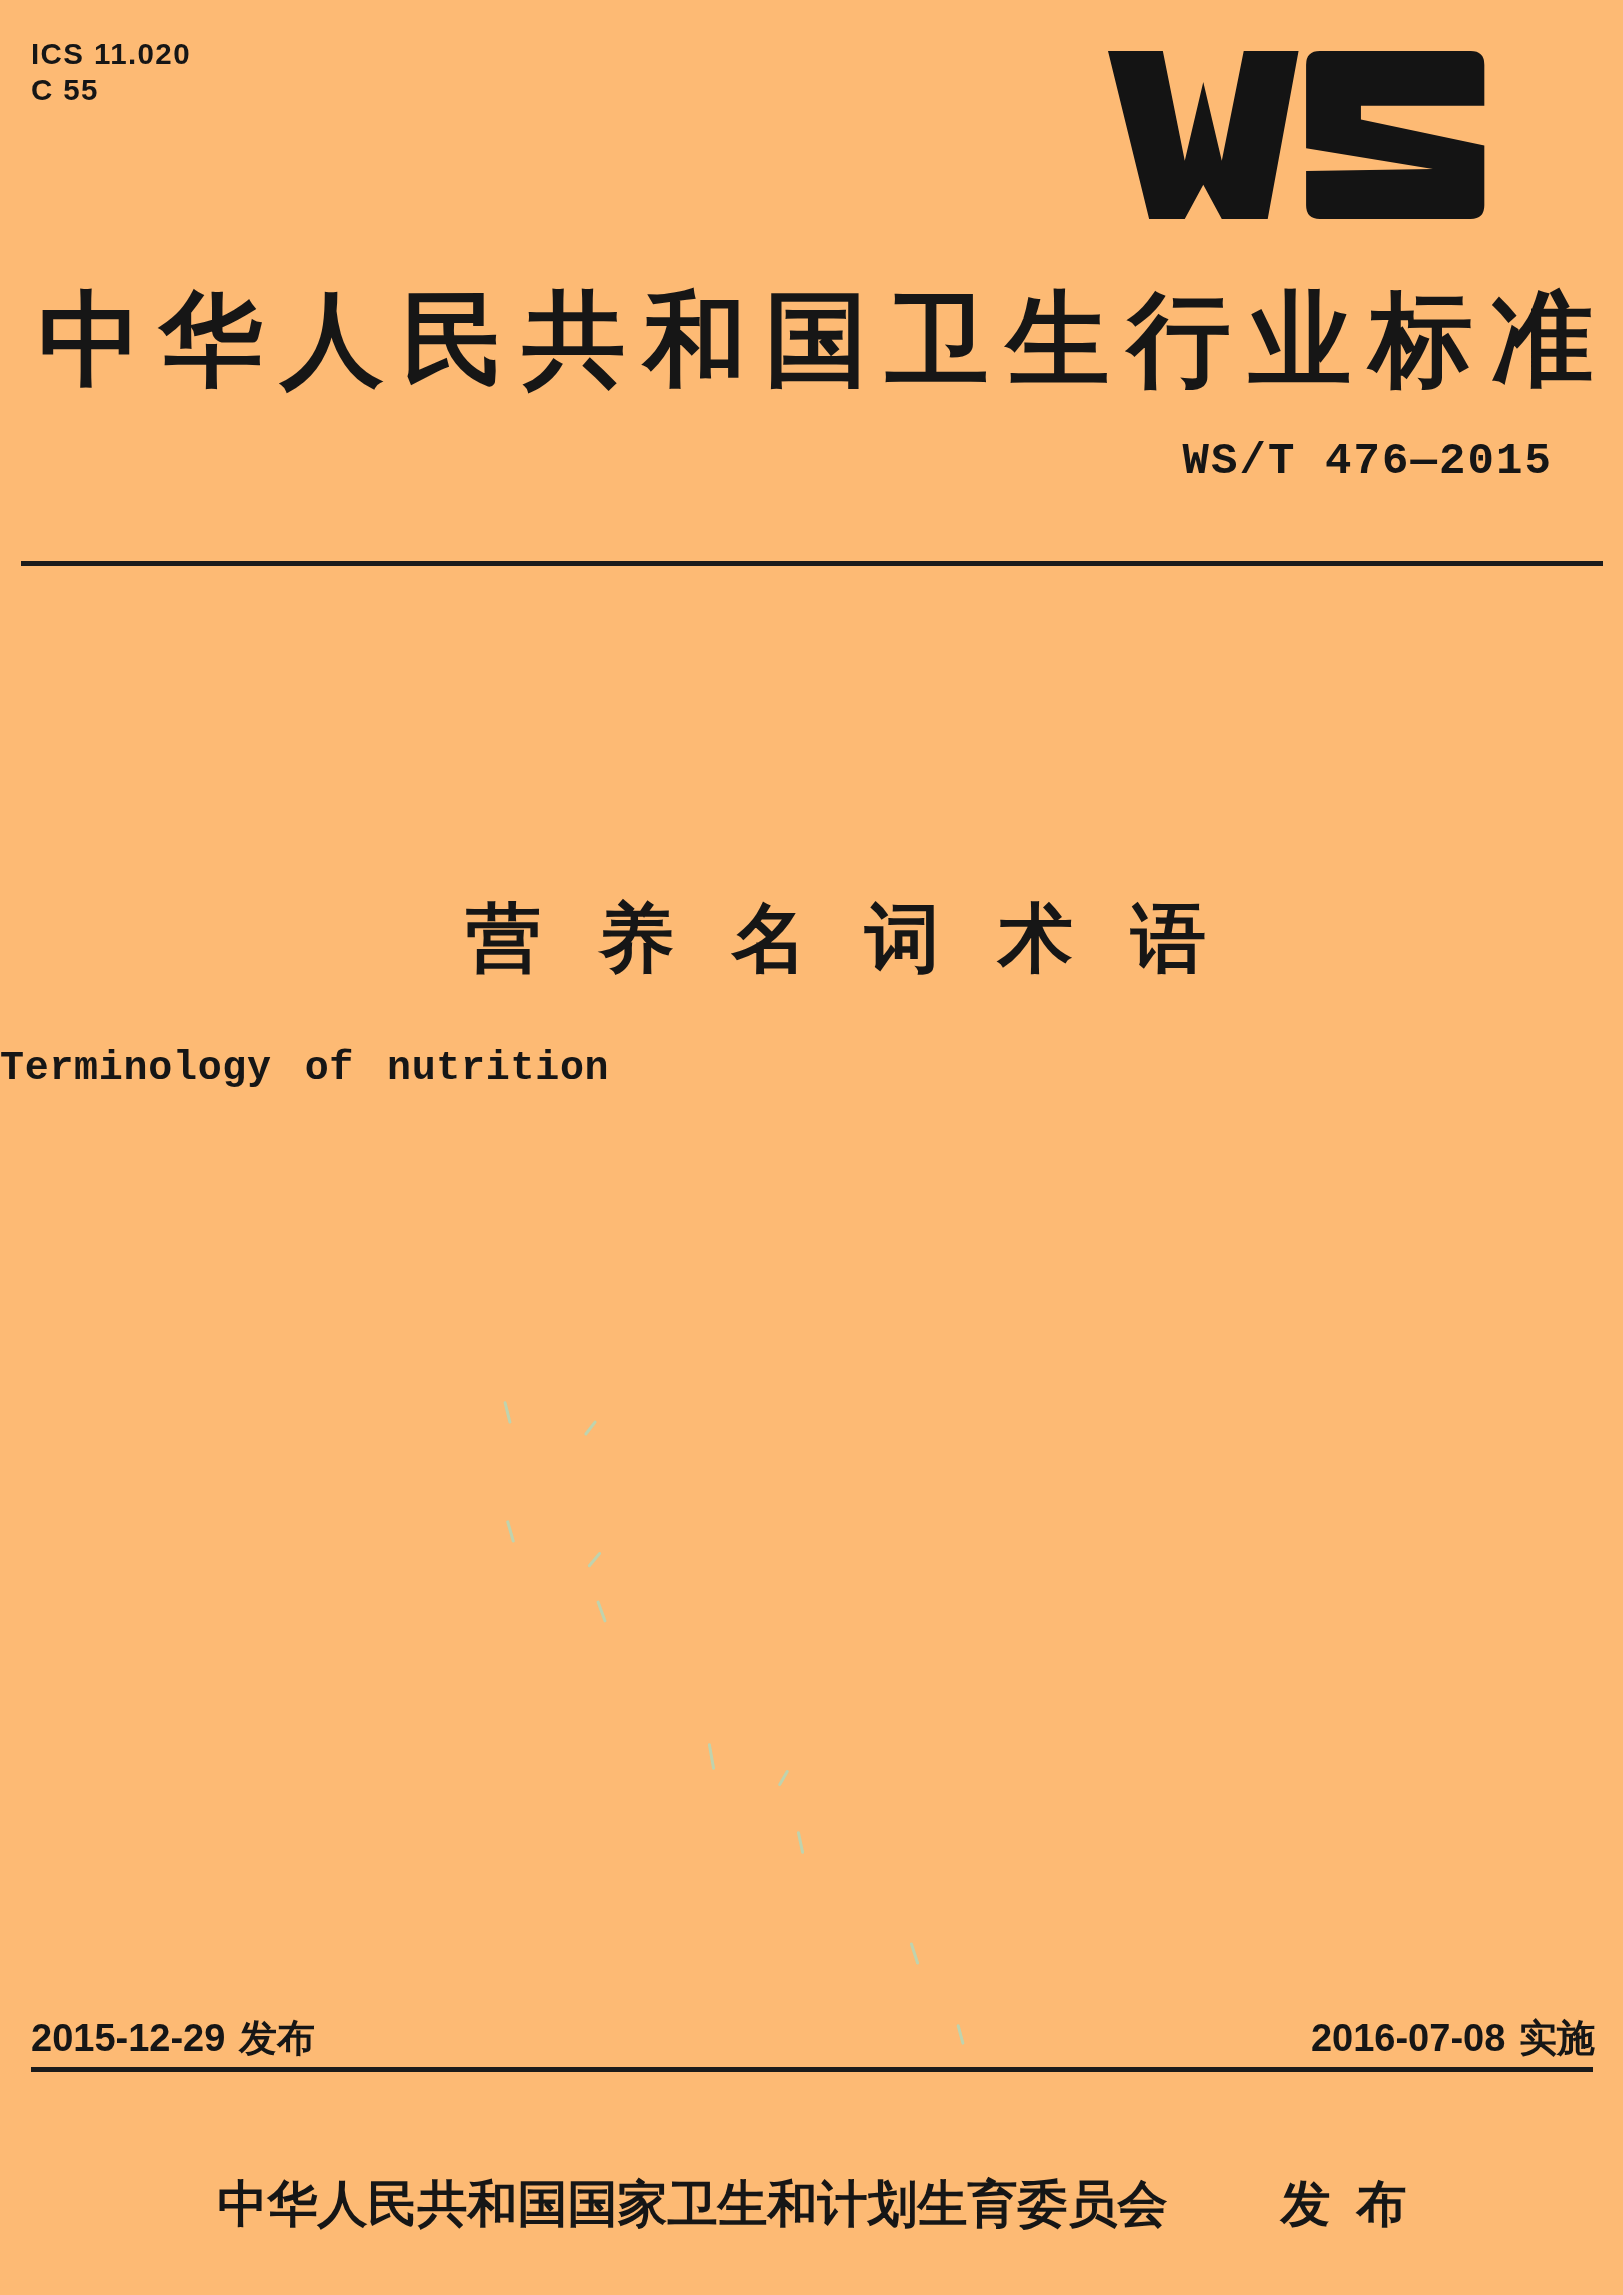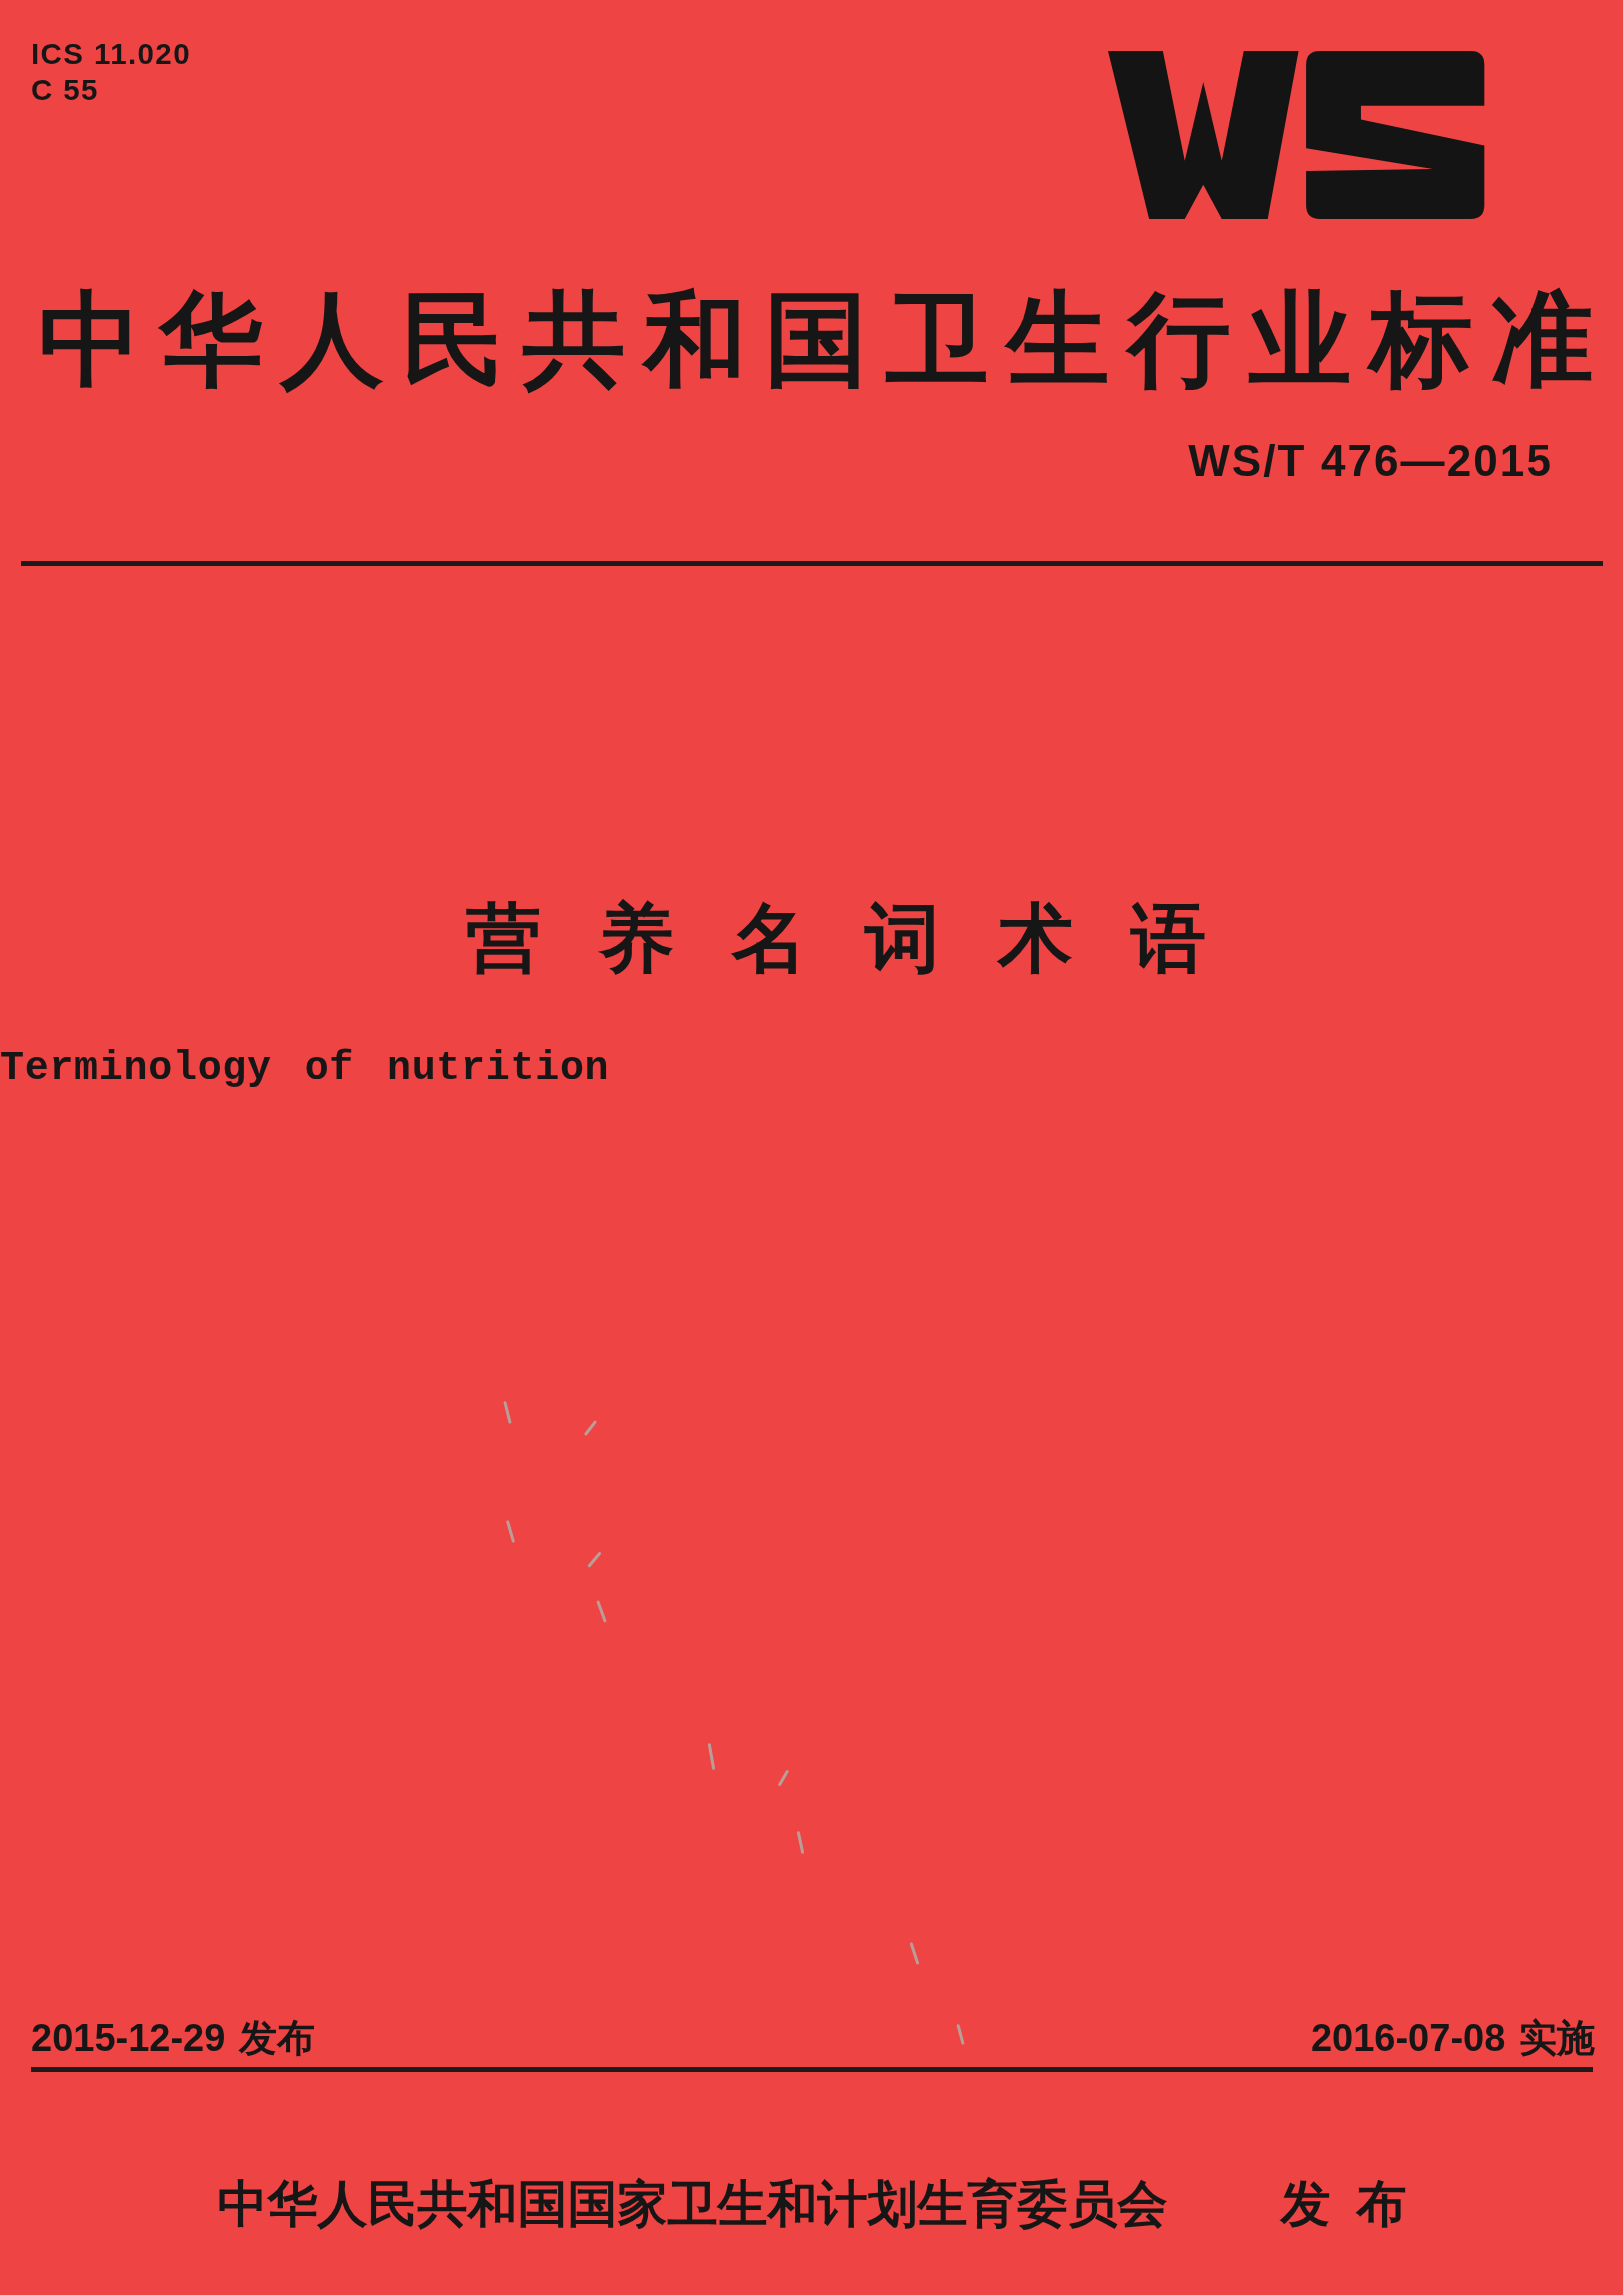--- a/index.html
+++ b/index.html
@@ -1,40 +1,40 @@
 <!DOCTYPE html>
 <html style="font-size:11px"><head>
 <meta charset="utf-8">
 <style>
   html,body{margin:0;padding:0;background:#e8e8e8;}
   .page{
     position:relative;
     width:1624px;height:2295px;
-    background:#ef4444;
+    background:#fdba74;
     color:#161616;
     font-family:"Liberation Sans", sans-serif;
     overflow:hidden;
   }
   .ics-block{
     position:absolute;left:31px;top:36px;
     font-size:29.5px;font-weight:bold;line-height:1.22;letter-spacing:1.4px;
     white-space:nowrap;
   }
   .ws-logo{
     position:absolute;left:1108px;top:51px;width:377px;height:168px;
   }
   .ws-logo svg{display:block;width:100%;height:100%;}
   .std-name{
     position:absolute;left:4px;top:272px;width:100%;
     text-align:center;font-size:103px;font-weight:bold;
     letter-spacing:18px;text-indent:18px;white-space:nowrap;
   }
   .std-num{
     position:absolute;right:71px;top:436px;
-    font-family:Liberation Sans, sans-serif;
+    font-family:Liberation Mono, monospace;
     font-size:44px;font-weight:bold;letter-spacing:2.1px;white-space:nowrap;
   }
   .rule{position:absolute;background:#1b1b1b;height:4.8px;}
   .rule-top{left:20.6px;top:561px;width:1582px;}
   .rule-bottom{left:31px;top:2067px;width:1562px;}
   .title-cn{
     position:absolute;left:0;top:889px;width:100%;
     text-align:center;font-size:75px;font-weight:bold;
     letter-spacing:58px;text-indent:58px;white-space:nowrap;padding-left:24px;
   }

